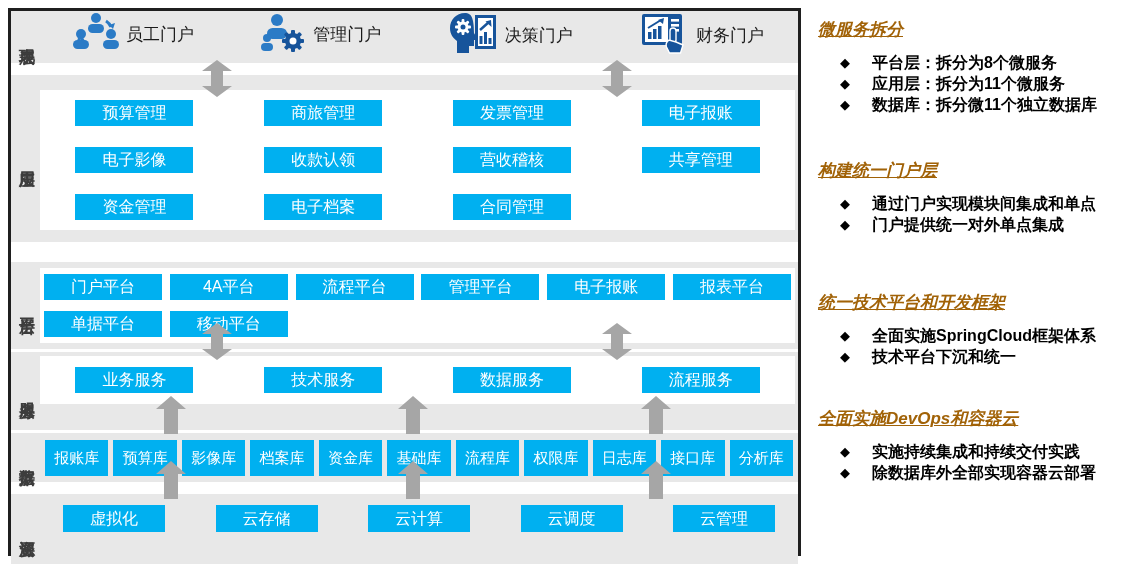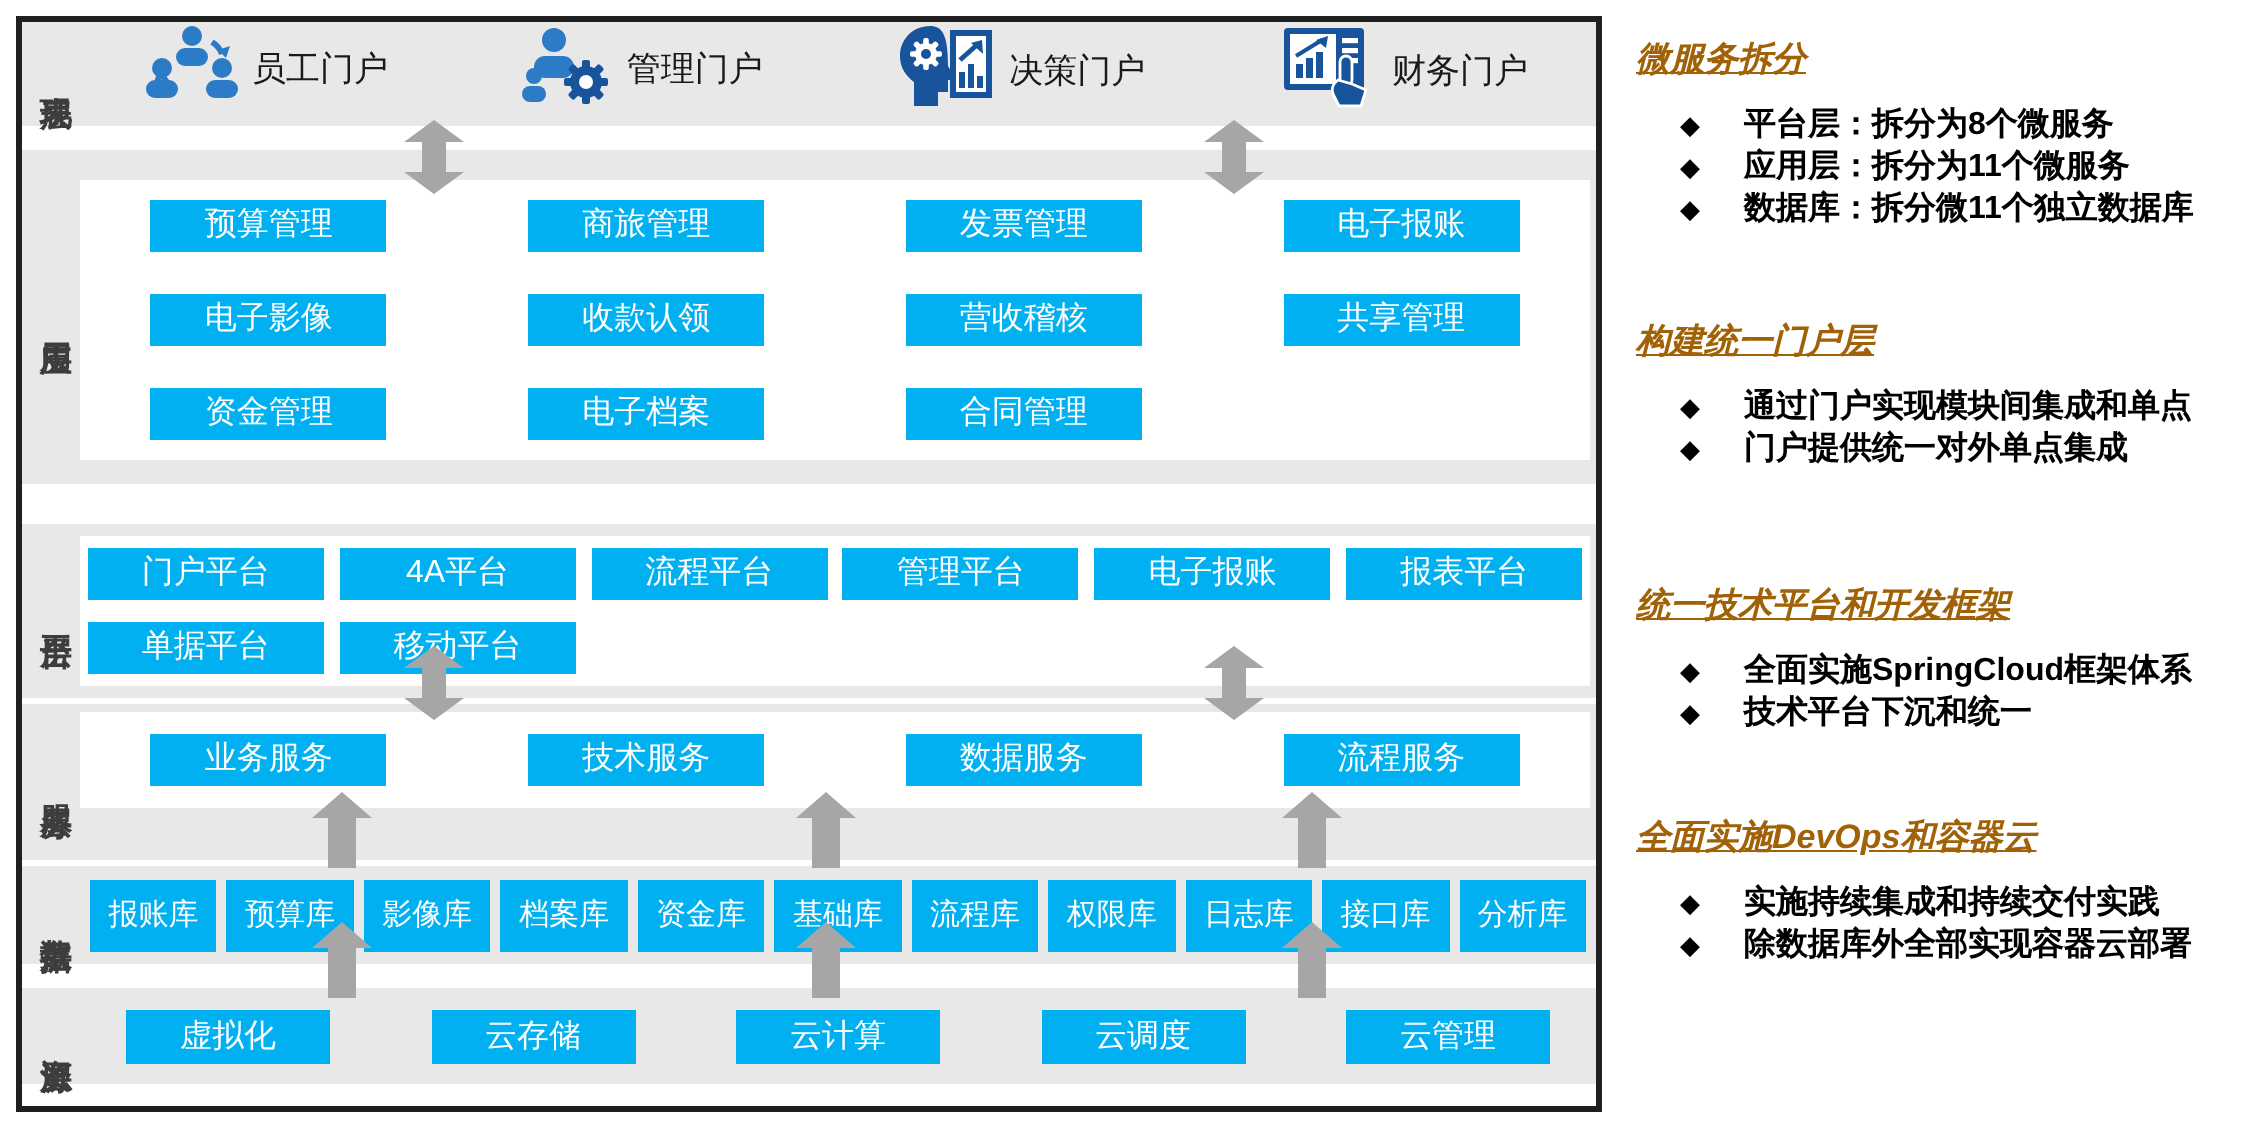--- a/index.html
+++ b/index.html
@@ -12,21 +12,21 @@
   .diagram {
     position:absolute; left:8px; top:8px; width:793px; height:548px;
     border:3px solid #1f1f1f; background:#ffffff;
   }
   .band { position:absolute; left:0; width:787px; background:#e8e8e8; }
   #band-presentation { top:0;    height:52px; }
   #band-application  { top:64px; height:167px;padding-left:19px; }
   #band-platform     { top:251px;height:87px; }
   #band-service      { top:341px;height:78px; }
   #band-data         { top:422px;height:49px; }
-  #band-resource     { top:483px;height:48px; }
+  #band-resource     { top:483px;height:70px; }
   .layer-label {
     position:absolute; left:8px; top:50%; transform:translateY(-50%);
     writing-mode:vertical-rl; text-orientation:upright;
     font-size:16px; font-weight:bold; color:#3d3d3d; letter-spacing:1px;
     white-space:nowrap; line-height:1;
   }
   
   .portal-row {
     position:absolute; left:62px; right:34px; top:0; height:100%;
     display:flex; justify-content:space-between; align-items:flex-start;

